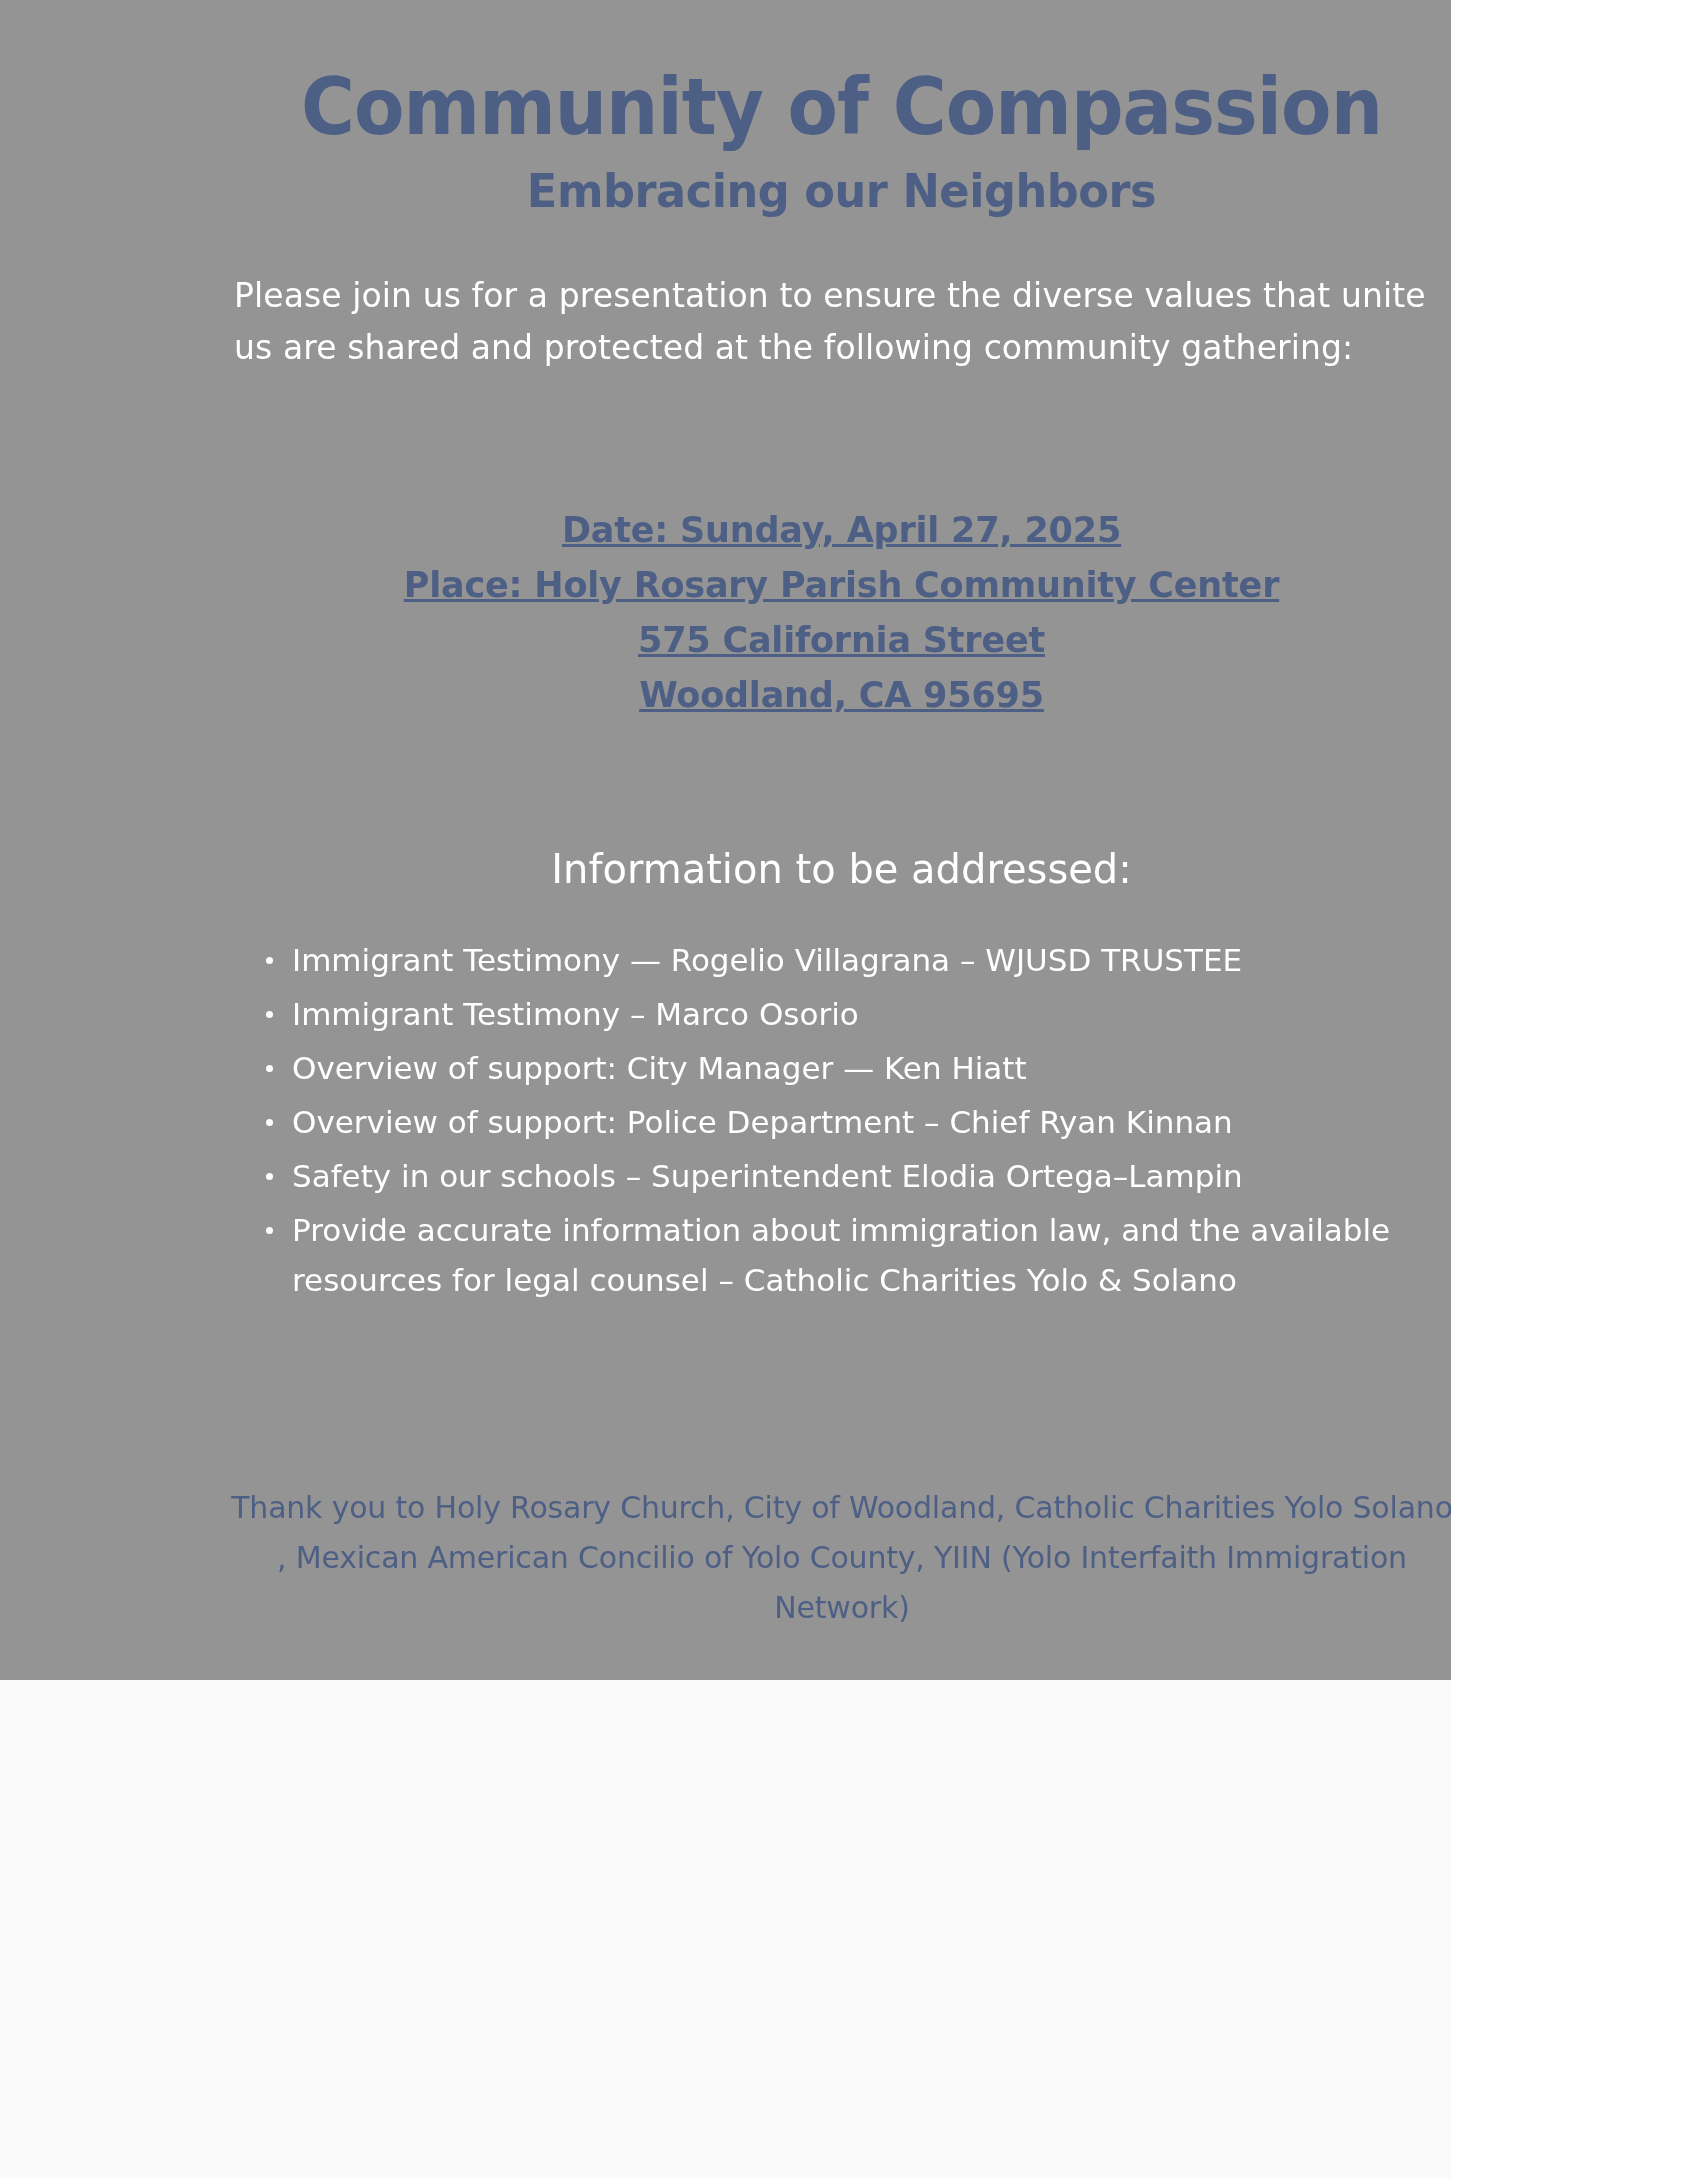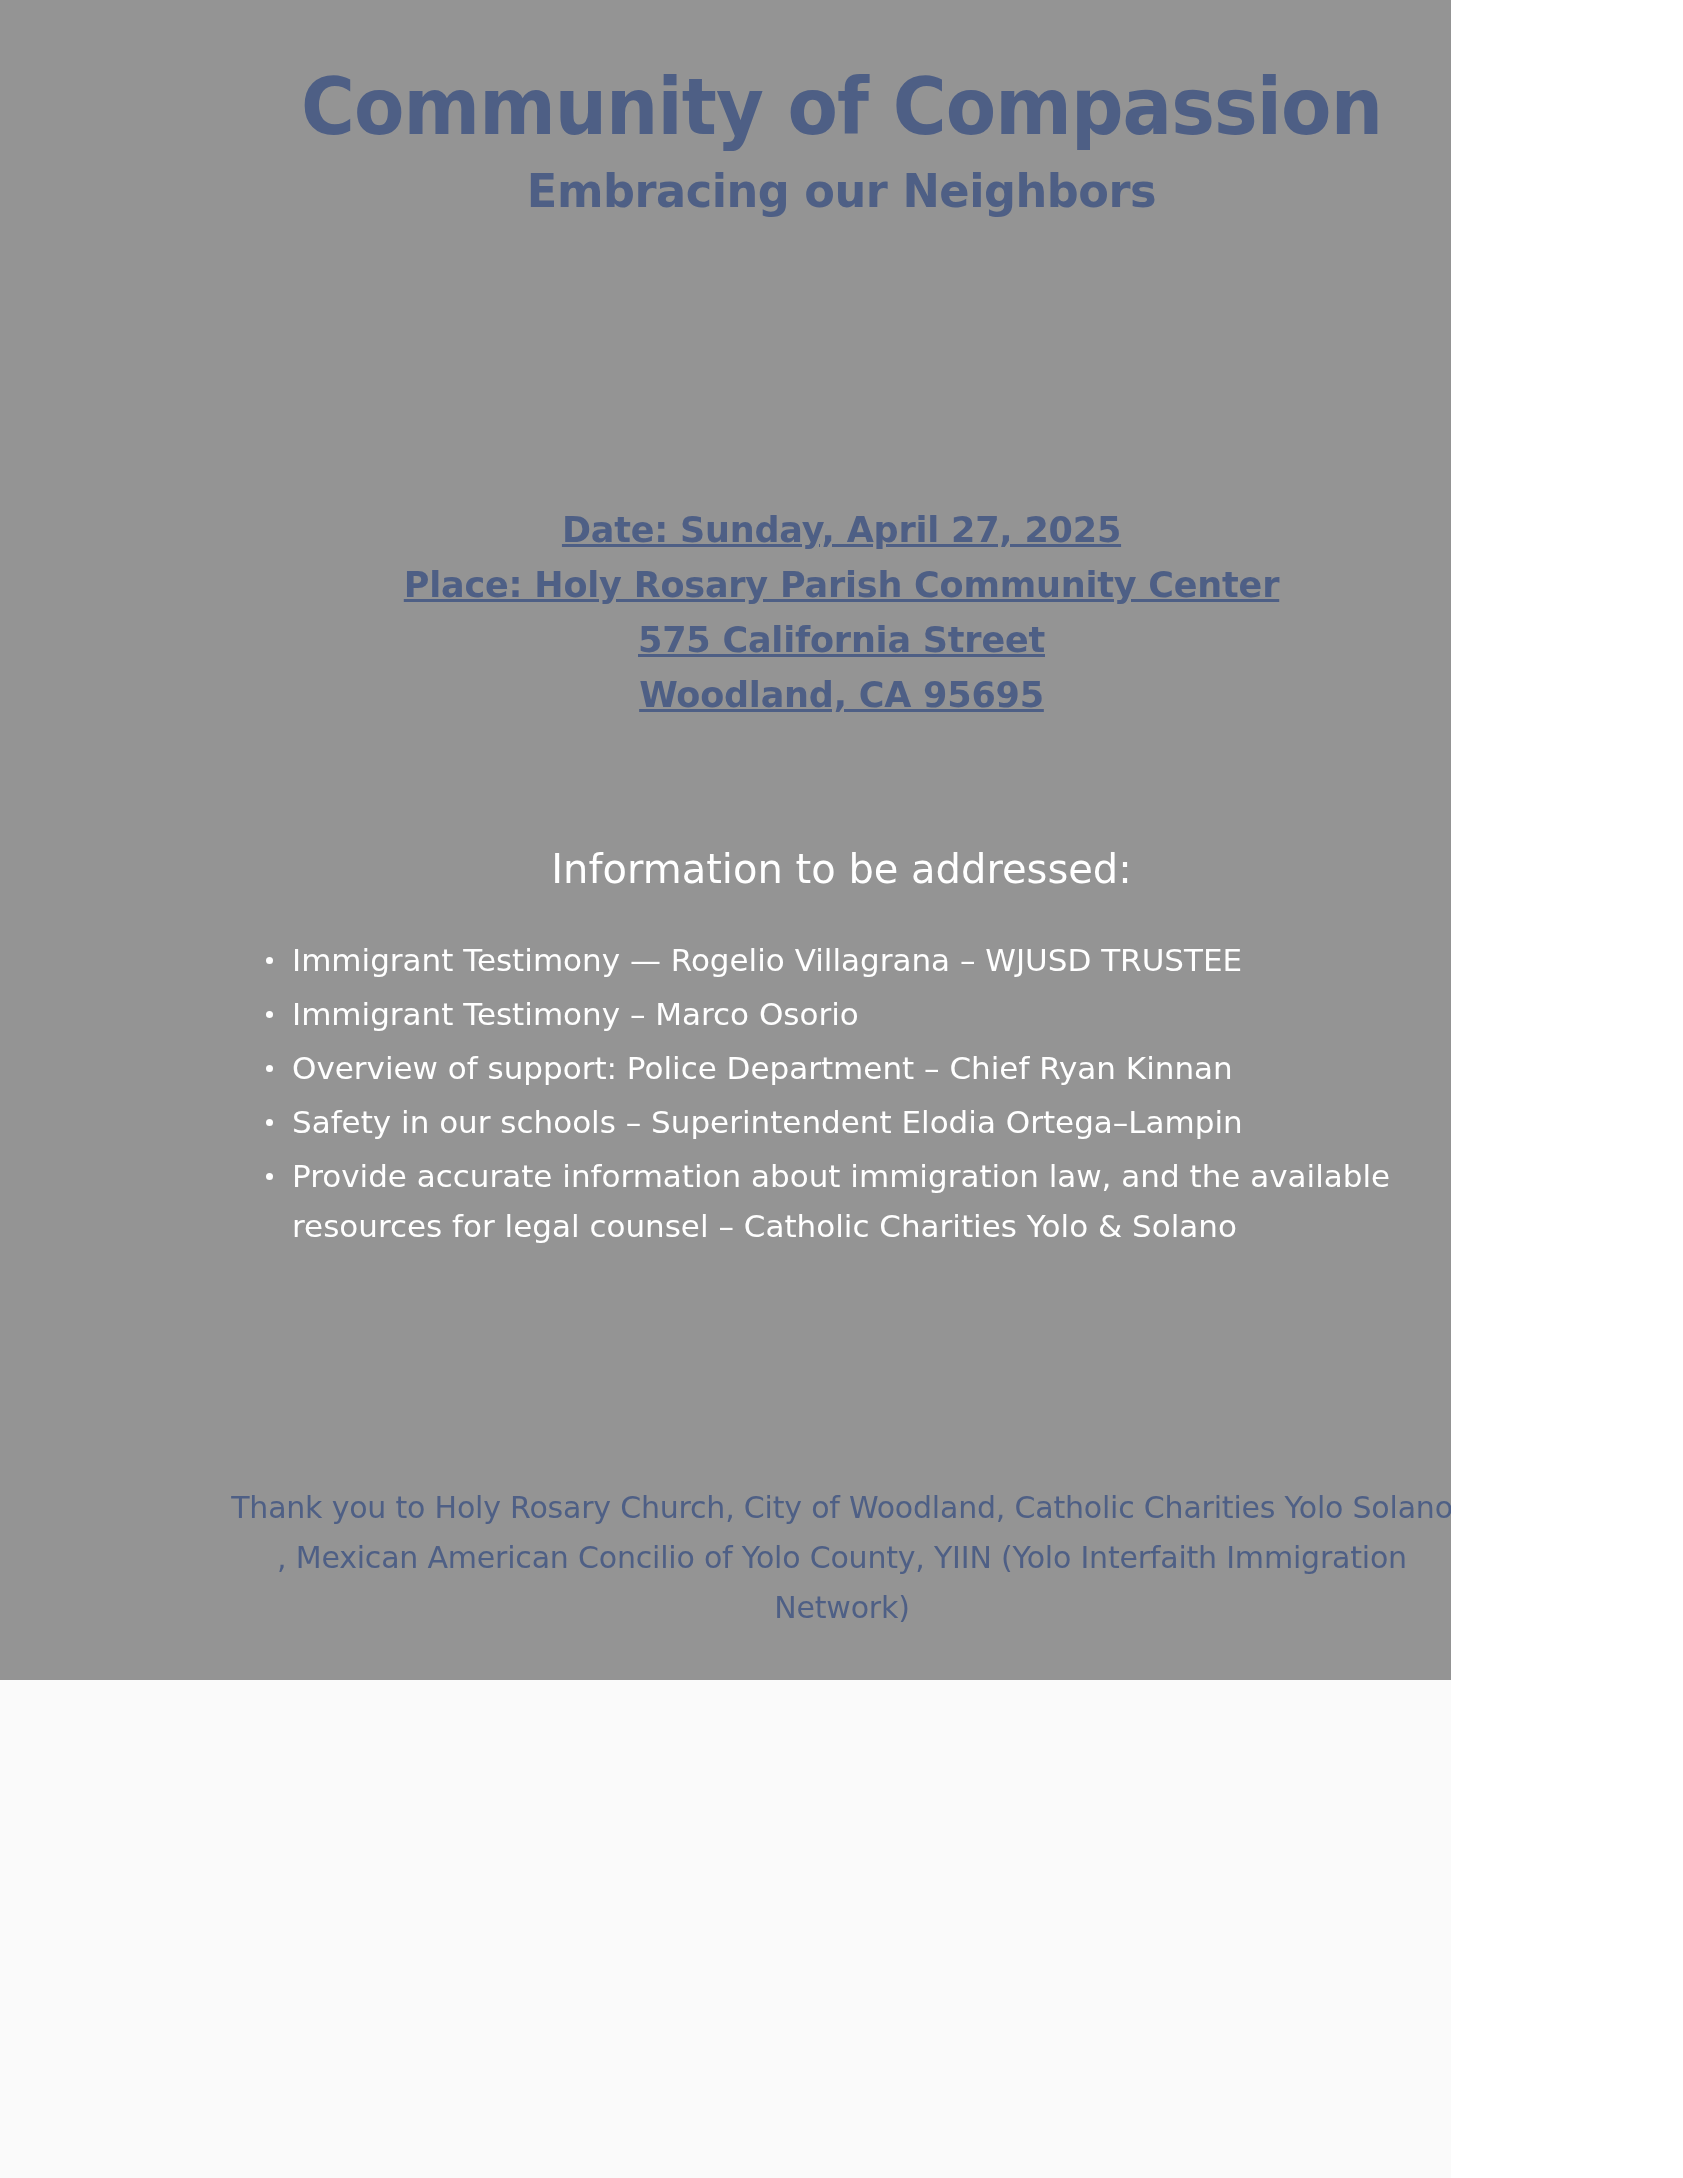--- a/index.html
+++ b/index.html
@@ -139,33 +139,35 @@
 </head>
 <body>
 
 <div class="page">
 
   <div class="gray-band"></div>
 
   <div class="headline">Community of Compassion</div>
   <div class="subhead">Embracing our Neighbors</div>
 
+  <div class="intro">Please join us for a presentation to ensure the diverse values that unite us are shared and protected at the following community gathering:</div>
 
   <div class="details">
     <div>Date: Sunday, April 27, 2025</div>
     <div>Place: Holy Rosary Parish Community Center</div>
     <div>575 California Street</div>
     <div>Woodland, CA 95695</div>
   </div>
 
   <div class="info-heading">Information to be addressed:</div>
 
   <ul class="bullets">
     <li>Immigrant Testimony — Rogelio Villagrana – WJUSD TRUSTEE</li>
     <li>Immigrant Testimony – Marco Osorio</li>
+    <li>Overview of support: City Manager — Ken Hiatt</li>
     <li>Overview of support: Police Department – Chief Ryan Kinnan</li>
     <li>Safety in our schools – Superintendent Elodia Ortega–Lampin</li>
     <li>Provide accurate information about immigration law, and the available resources for legal counsel – Catholic Charities Yolo &amp; Solano</li>
   </ul>
 
   <div class="thanks">Thank you to Holy Rosary Church, City of Woodland, Catholic Charities Yolo Solano , Mexican American Concilio of Yolo County, YIIN (Yolo Interfaith Immigration Network)</div>
 
   <div class="logo-band">
 
     

